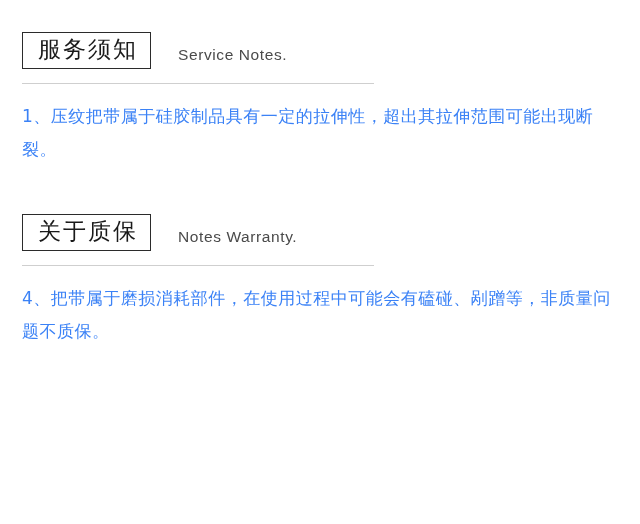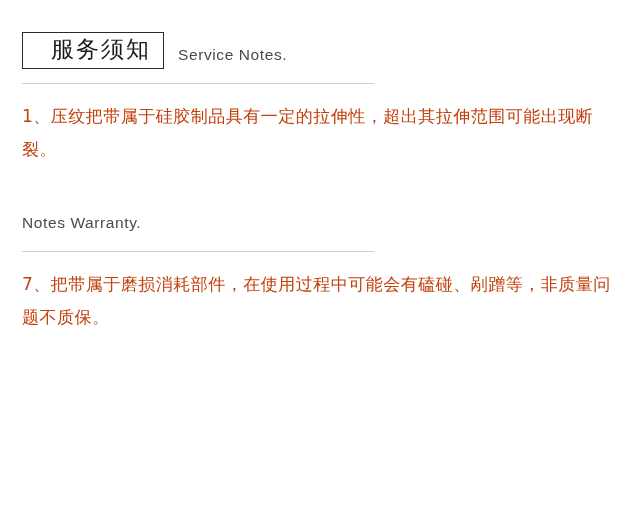--- a/index.html
+++ b/index.html
@@ -24,52 +24,53 @@
   .section {
     position: relative;
   }
   .section-head {
     display: flex;
     align-items: flex-end;
     gap: 14px;
   }
   .cn-title {
     border: 1px solid #2b2b2b;
-    padding: 5px 12px 7px 28px;
+    padding: 5px 12px 7px 15px;
     font-size: 23px;
     line-height: 1;
     letter-spacing: 2px;
     font-family: "DejaVu Sans", "Liberation Sans", sans-serif;
     color: #1a1a1a;
     white-space: nowrap;
   }
   .en-title {
     font-size: 15.5px;
     letter-spacing: 0.6px;
     color: #4a4a4a;
     padding-bottom: 5px;
     white-space: nowrap;
     font-family: "Liberation Sans", sans-serif;
+    margin-left: 13px;
   }
   .rule {
     border: 0;
     border-top: 1px solid #cfcfcf;
     margin: 14px 0 0 0;
     width: 352px;
   }
   .body-list {
     margin: 0;
     padding: 0;
     list-style: none;
   }
   .body-item {
     font-size: 17px;
     line-height: 1.95;
     letter-spacing: 0.5px;
-    color: #c2410c;
+    color: #3b82f6;
     font-family: "DejaVu Sans", "Liberation Sans", sans-serif;
   }
   #section-service {
     padding-top: 32px;
   }
   #section-service .body-list {
     margin-top: 16px;
   }
   #section-warranty {
     padding-top: 48px;
@@ -89,21 +90,22 @@
       <div class="en-title">Service Notes.</div>
     </div>
     <hr class="rule">
     <ul class="body-list">
       <li class="body-item">1、压纹把带属于硅胶制品具有一定的拉伸性，超出其拉伸范围可能出现断裂。</li>
     </ul>
   </div>
 
   <div class="section" id="section-warranty">
     <div class="section-head">
+      <div class="cn-title">关于质保</div>
       <div class="en-title">Notes Warranty.</div>
     </div>
     <hr class="rule">
     <ul class="body-list">
-      <li class="body-item">7、把带属于磨损消耗部件，在使用过程中可能会有磕碰、剐蹭等，非质量问题不质保。</li>
+      <li class="body-item">4、把带属于磨损消耗部件，在使用过程中可能会有磕碰、剐蹭等，非质量问题不质保。</li>
     </ul>
   </div>
 
 </div>
 
 </body></html>

